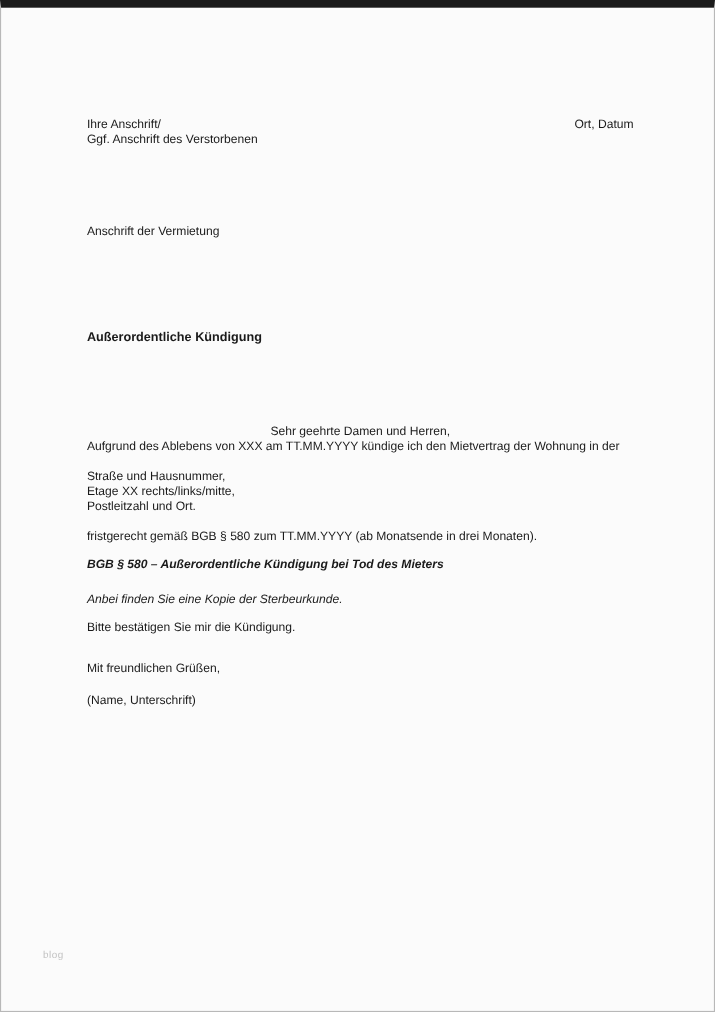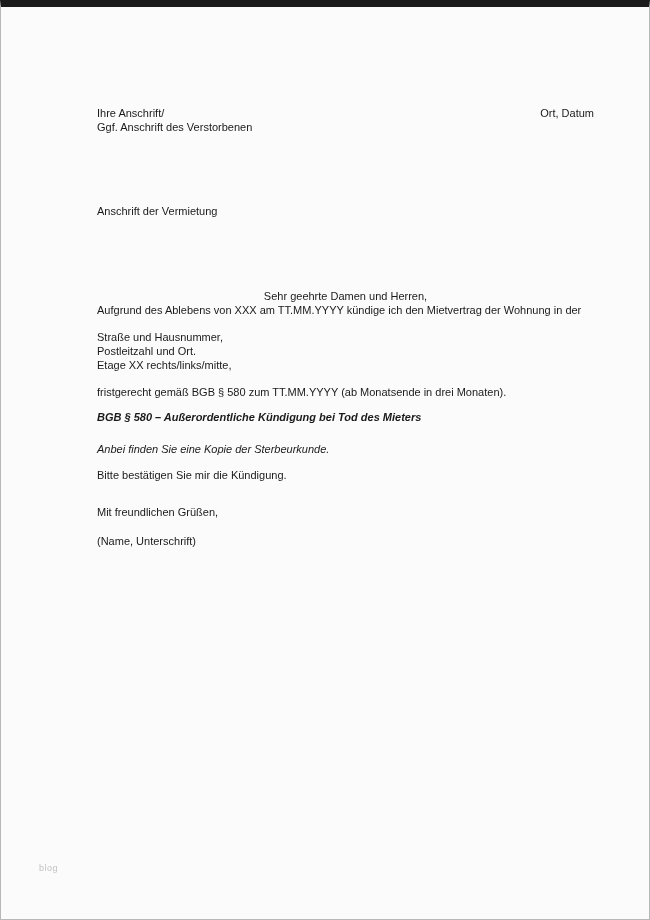--- a/index.html
+++ b/index.html
@@ -15,21 +15,21 @@
     background: #fbfbfb;
     border-left: 1px solid #b8b8b8;
     border-right: 1px solid #b8b8b8;
     border-bottom: 1px solid #b8b8b8;
     border-top: 7px solid #1b1b1b;
     overflow: hidden;
   }
   .letter {
     position: absolute;
     top: 0;
-    left: 96px;
+    left: 78px;
     width: 497px;
     color: #1a1a1a;
     font-size: 11px;
     line-height: 14px;
   }
   .header-row {
     display: flex;
     justify-content: space-between;
     align-items: flex-start;
     margin-top: 99px;
@@ -77,29 +77,30 @@
     <div class="header-row">
       <div class="sender">
         <div>Ihre Anschrift/</div>
         <div>Ggf. Anschrift des Verstorbenen</div>
       </div>
       <div class="date">Ort, Datum</div>
     </div>
 
     <div class="recipient">Anschrift der Vermietung</div>
 
+    <div class="subject">Außerordentliche Kündigung</div>
 
     <div class="salutation">Sehr geehrte Damen und Herren,</div>
 
     <div class="para1">Aufgrund des Ablebens von XXX am TT.MM.YYYY kündige ich den Mietvertrag der Wohnung in der</div>
 
     <div class="address-block">
       <div>Straße und Hausnummer,</div>
+      <div>Etage XX rechts/links/mitte,</div>
       <div>Postleitzahl und Ort.</div>
-      <div>Etage XX rechts/links/mitte,</div>
     </div>
 
     <div class="para2">fristgerecht gemäß BGB § 580 zum TT.MM.YYYY (ab Monatsende in drei Monaten).</div>
 
     <div class="law-block">
       <div class="law-heading">BGB § 580 – Außerordentliche Kündigung bei Tod des Mieters</div>
     </div>
 
     <div class="para3">Anbei finden Sie eine Kopie der Sterbeurkunde.</div>
 

